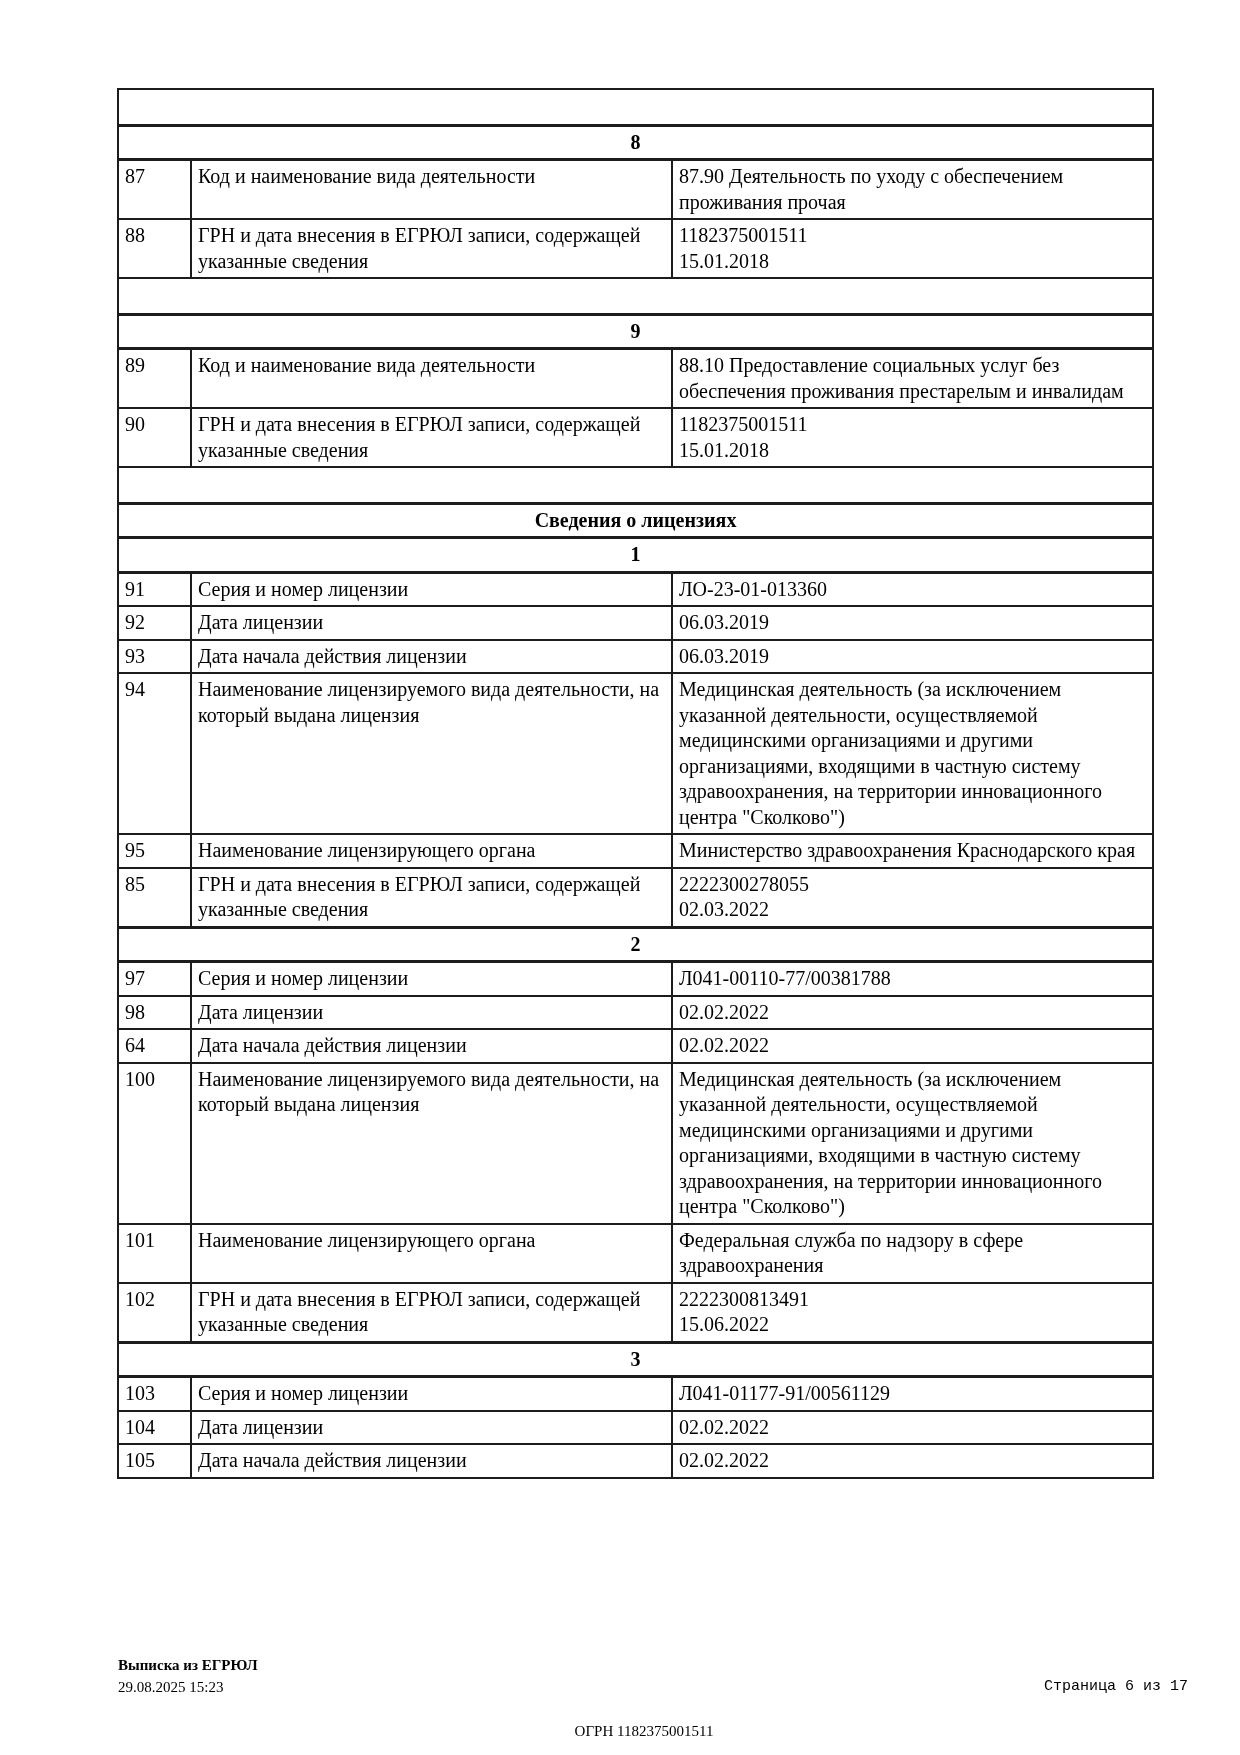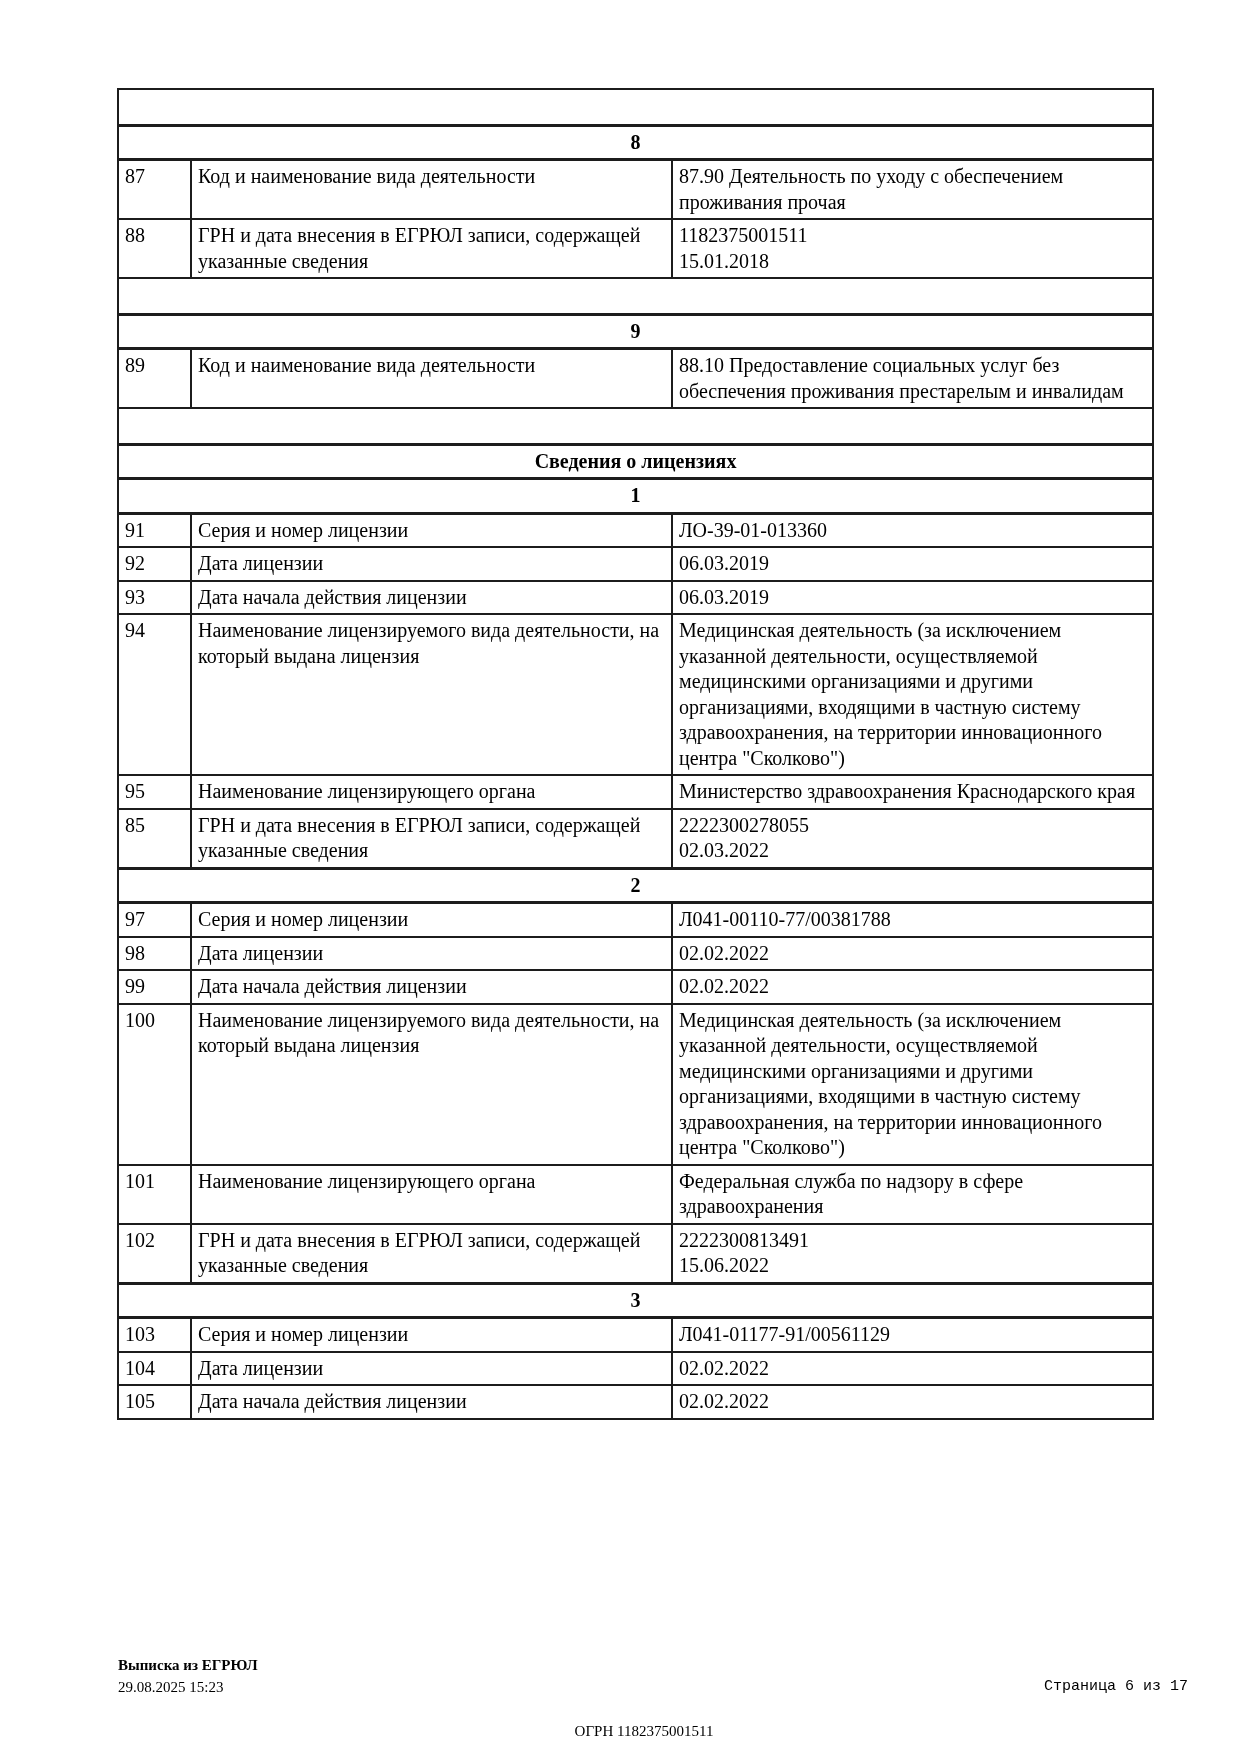--- a/index.html
+++ b/index.html
@@ -99,33 +99,39 @@
           <td colspan="3"></td>
         </tr>
         <tr class="section">
           <td colspan="3">9</td>
         </tr>
         <tr class="data">
           <td class="num">89</td>
           <td>Код и наименование вида деятельности</td>
           <td class="val">88.10 Предоставление социальных услуг без обеспечения проживания престарелым и инвалидам</td>
         </tr>
+        <tr class="data">
+          <td class="num">90</td>
+          <td>ГРН и дата внесения в ЕГРЮЛ записи, содержащей указанные сведения</td>
+          <td class="val">1182375001511
+15.01.2018</td>
+        </tr>
         <tr class="spacer">
           <td colspan="3"></td>
         </tr>
         <tr class="section">
           <td colspan="3">Сведения о лицензиях</td>
         </tr>
         <tr class="section">
           <td colspan="3">1</td>
         </tr>
         <tr class="data">
           <td class="num">91</td>
           <td>Серия и номер лицензии</td>
-          <td class="val">ЛО-39-01-013360</td>
+          <td class="val">ЛО-23-01-013360</td>
         </tr>
         <tr class="data">
           <td class="num">92</td>
           <td>Дата лицензии</td>
           <td class="val">06.03.2019</td>
         </tr>
         <tr class="data">
           <td class="num">93</td>
           <td>Дата начала действия лицензии</td>
           <td class="val">06.03.2019</td>
@@ -153,21 +159,21 @@
           <td class="num">97</td>
           <td>Серия и номер лицензии</td>
           <td class="val">Л041-00110-77/00381788</td>
         </tr>
         <tr class="data">
           <td class="num">98</td>
           <td>Дата лицензии</td>
           <td class="val">02.02.2022</td>
         </tr>
         <tr class="data">
-          <td class="num">99</td>
+          <td class="num">64</td>
           <td>Дата начала действия лицензии</td>
           <td class="val">02.02.2022</td>
         </tr>
         <tr class="data">
           <td class="num">100</td>
           <td>Наименование лицензируемого вида деятельности, на который выдана лицензия</td>
           <td class="val">Медицинская деятельность (за исключением указанной деятельности, осуществляемой медицинскими организациями и другими организациями, входящими в частную систему здравоохранения, на территории инновационного центра "Сколково")</td>
         </tr>
         <tr class="data">
           <td class="num">101</td>

